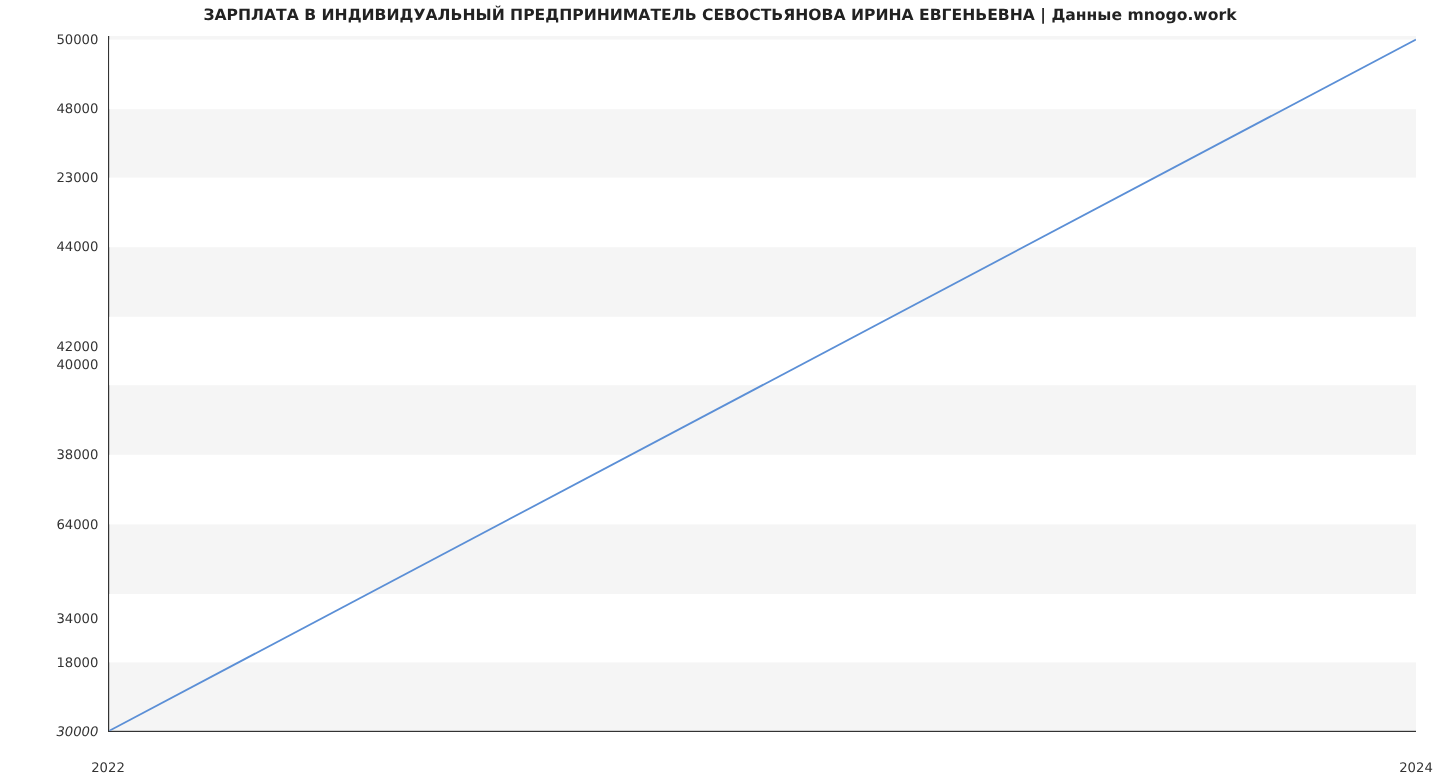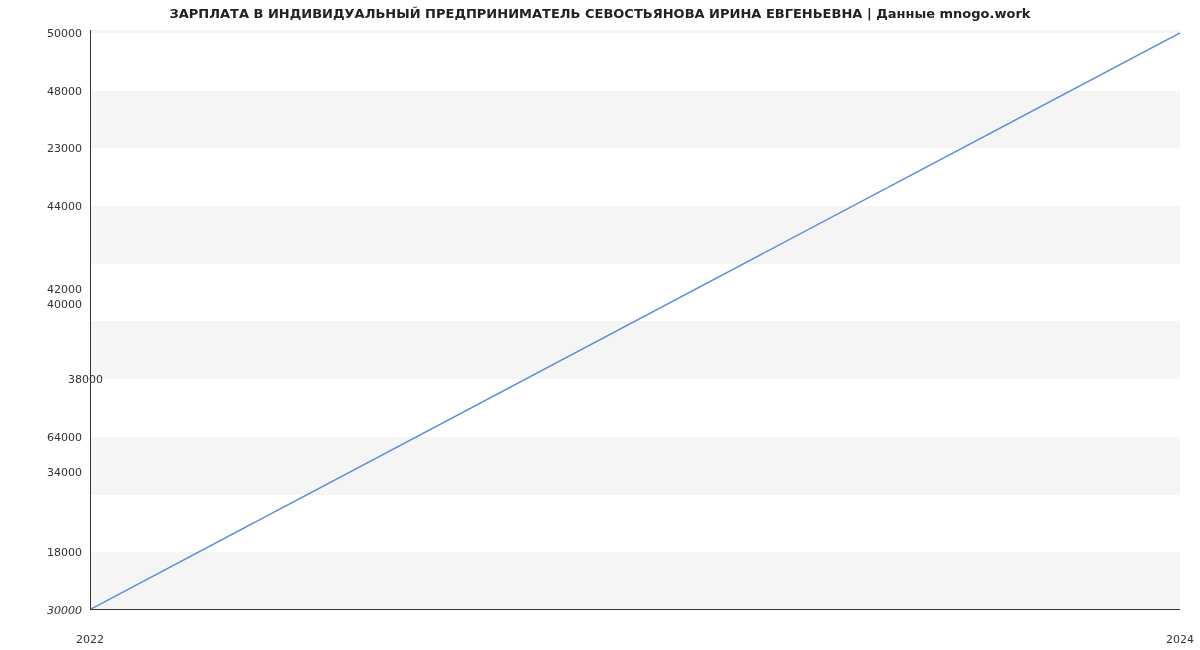--- a/index.html
+++ b/index.html
@@ -81,23 +81,23 @@
       <div class="grid-band" style="top: 349.154px; height: 57.7114px;"></div>
       <div class="grid-band" style="top: 464.577px; height: 57.7114px;"></div>
     <svg class="data-line" id="line-svg" preserveAspectRatio="none" viewBox="0 0 1090 580">
         <polyline points="0,580 1090,2.885572139303463" fill="none" stroke="#5b8fd6" stroke-width="1.5"></polyline>
       </svg>
   </div>
 
   <div id="y-axis">
       <div class="y-tick-label" style="top: 610px; font-style: italic;">30000</div>
       <div class="y-tick-label" style="top: 552.289px;">18000</div>
-      <div class="y-tick-label" style="top: 472px;">34000</div>
+      <div class="y-tick-label" style="top: 516px;">34000</div>
       <div class="y-tick-label" style="top: 436.866px;">64000</div>
-      <div class="y-tick-label" style="top: 379.154px; padding-left: 21px;">38000</div>
+      <div class="y-tick-label" style="top: 379.154px;">38000</div>
       <div class="y-tick-label" style="top: 304px;">40000</div>
       <div class="y-tick-label" style="top: 263.731px; margin-top: 25px;">42000</div>
       <div class="y-tick-label" style="top: 206.02px;">44000</div>
       <div class="y-tick-label" style="top: 148.308px;">23000</div>
       <div class="y-tick-label" style="top: 90.597px;">48000</div>
       <div class="y-tick-label" style="top: 32.8856px;">50000</div>
     </div>
   <div id="x-axis">
       <div class="x-tick-label" style="left: 90px;">2022</div>
       <div class="x-tick-label" style="left: 1180px; margin-top: 35px;">2024</div>

